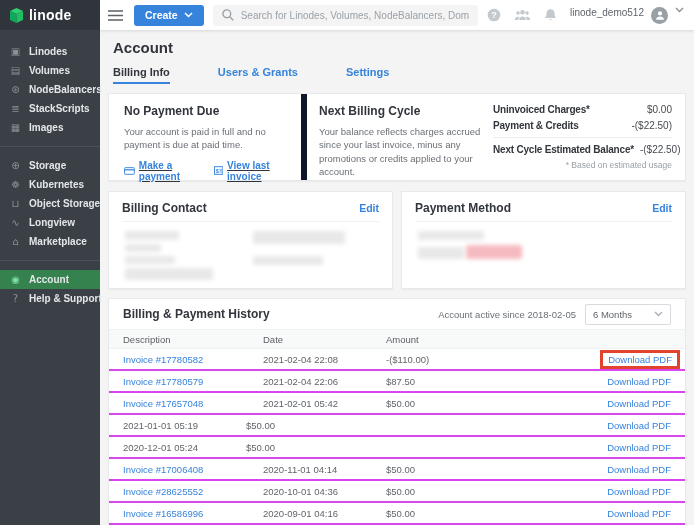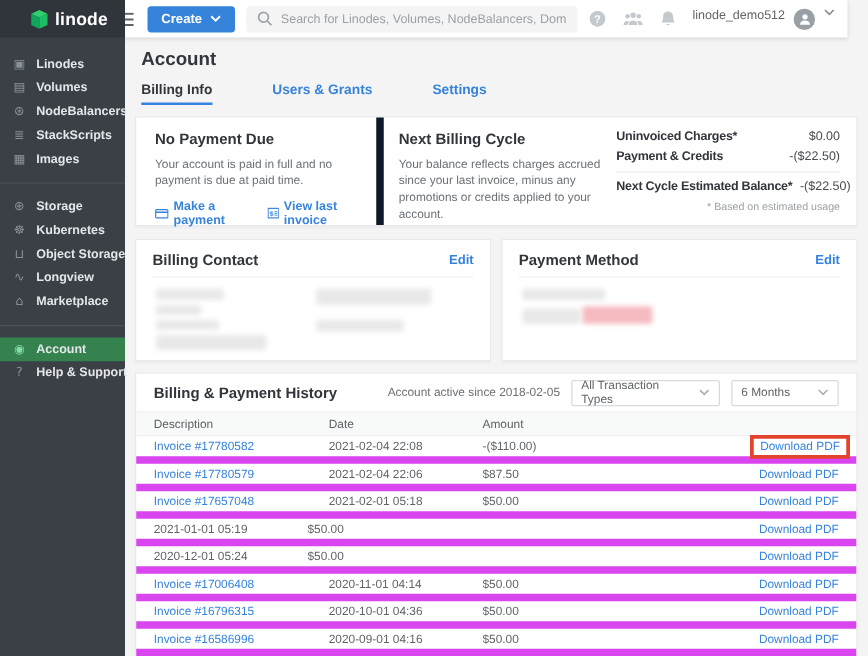--- a/index.html
+++ b/index.html
@@ -2,32 +2,32 @@
 <html><head>
 <meta charset="utf-8">
 <style>
   * { box-sizing: border-box; margin: 0; padding: 0; }
   html, body { width: 694px; height: 525px; overflow: hidden; }
   body { font-family: "Liberation Sans", "DejaVu Sans", sans-serif; background: #f4f4f4; color: #32363c; }
   .app { position: relative; width: 694px; height: 525px; }
 
   
   .sidebar { position: absolute; left: 0; top: 0; width: 100px; height: 525px; background: #3a4046; z-index: 3; }
-  .logo { height: 30px; background: #30353b; display: flex; align-items: center; padding-left: 24px; gap: 5px; cursor: pointer; }
+  .logo { height: 30px; background: #30353b; display: flex; align-items: center; padding-left: 9px; gap: 5px; cursor: pointer; }
   .logo-text { color: #fff; font-weight: bold; font-size: 14px; letter-spacing: .2px; }
   .nav { padding-top: 12px; }
   .nav-item { display: flex; align-items: center; gap: 7px; height: 19px; padding-left: 9px; cursor: pointer; }
   .nav-icon { width: 13px; flex: none; color: #8a9197; font-size: 10px; line-height: 1; text-align: center; font-family: "DejaVu Sans", sans-serif; }
   .nav-label { color: #e4e7e9; font-size: 10px; font-weight: bold; white-space: nowrap; }
   .nav-item.active { background: #35824f; }
   .nav-item.active .nav-icon { color: #7fdfa4; }
   .nav-divider { height: 1px; background: #4a5056; margin: 9px 0; }
 
   
-  .topbar { position: absolute; left: 84px; top: 0; width: 594px; height: 30px; background: #fff; box-shadow: 0 1px 3px rgba(0,0,0,.12); display: flex; align-items: center; padding: 0 10px 0 6px; gap: 9px; z-index: 2; }
+  .topbar { position: absolute; left: 100px; top: 0; width: 594px; height: 30px; background: #fff; box-shadow: 0 1px 3px rgba(0,0,0,.12); display: flex; align-items: center; padding: 0 10px 0 6px; gap: 9px; z-index: 2; }
   .hamburger { background: none; border: none; cursor: pointer; display: flex; align-items: center; padding: 2px; }
   .create-btn { background: #3683dc; color: #fff; border: none; border-radius: 3px; height: 21px; padding: 0 11px; font-size: 10.5px; font-weight: bold; display: flex; align-items: center; gap: 6px; cursor: pointer; font-family: inherit; }
   .search { flex: 0 1 332px; height: 21px; background: #f4f4f4; border-radius: 3px; display: flex; align-items: center; padding: 0 9px; gap: 7px; }
   .search input { flex: 1; border: none; background: transparent; outline: none; font-size: 10px; color: #606469; font-family: inherit; min-width: 0; }
   .search input::placeholder { color: #9aa1a7; }
   .topbar-right { margin-left: auto; display: flex; align-items: center; gap: 13px; }
   .icon-btn { background: none; border: none; cursor: pointer; display: flex; align-items: center; padding: 0; }
   .user-menu { background: none; border: none; cursor: pointer; display: flex; align-items: flex-start; gap: 7px; padding: 0; font-family: inherit; }
   .username { font-size: 10px; color: #606469; }
   .avatar { width: 17px; height: 17px; border-radius: 50%; background: #98a0a6; display: flex; align-items: center; justify-content: center; }
@@ -39,21 +39,21 @@
   .tab { font-size: 11px; font-weight: bold; color: #3683dc; padding-bottom: 4px; border-bottom: 2px solid transparent; cursor: pointer; }
   .tab.active { color: #32363c; border-bottom-color: #3683dc; }
 
   .card { background: #fff; border: 1px solid #e7e9ea; box-shadow: 0 1px 1px rgba(0,0,0,.04); }
 
   
   .summary-card { display: flex; height: 88px; margin-bottom: 10px; }
   .sum-left { width: 198px; flex: none; padding: 10px 12px 0 15px; border-right: 6px solid #0f172a; }
   .sum-title { font-size: 12px; font-weight: bold; color: #32363c; margin-bottom: 7px; }
   .sum-desc { font-size: 9.5px; color: #6b7076; line-height: 1.4; margin-bottom: 8px; }
-  .pay-links { display: flex; gap: 15px; }
+  .pay-links { display: flex; gap: 15px; text-decoration: underline; }
   .pay-link { display: flex; align-items: center; gap: 4px; color: #3683dc; font-size: 10px; font-weight: bold; text-decoration: none; cursor: pointer; }
   .sum-mid { flex: 1; padding: 10px 6px 0 12px; }
   .sum-right { width: 192px; flex: none; padding: 10px 13px 16px 0; }
   .charge-row { display: flex; justify-content: space-between; align-items: baseline; font-size: 10px; margin-bottom: 5px; gap: 6px; }
   .charge-label { font-weight: bold; color: #32363c; white-space: nowrap; letter-spacing: -.2px; }
   .charge-value { color: #474b50; white-space: nowrap; }
   .charge-divider { height: 1px; background: #ebedee; margin: 6px 0; }
   .footnote { text-align: right; font-size: 8.5px; color: #9aa0a5; margin-top: 5px; }
 
   
@@ -69,21 +69,21 @@
 
   
   .history-card { padding: 0; }
   .hist-head { display: flex; align-items: center; height: 30px; padding: 0 14px; gap: 9px; }
   .hist-title { font-size: 12px; font-weight: bold; color: #32363c; margin-right: auto; }
   .active-since { font-size: 9.5px; color: #6b7076; }
   .select { border: 1px solid #d7dbdf; border-radius: 2px; height: 21px; background: #fff; display: flex; align-items: center; justify-content: space-between; padding: 0 7px; font-size: 9.5px; color: #606469; cursor: pointer; gap: 6px; font-family: inherit; }
   .select-types { width: 119px; }
   .select-period { width: 86px; }
   .t-head { display: flex; align-items: center; height: 20px; padding: 0 14px; background: #f8f9f9; border-top: 1px solid #f0f1f2; border-bottom: 1px solid #f0f1f2; font-size: 9.5px; color: #5c6166; }
-  .t-row { display: flex; align-items: center; height: 22px; padding: 0 14px; border-bottom: 6px solid #d946ef; font-size: 9.5px; }
+  .t-row { display: flex; align-items: center; height: 22px; padding: 0 14px; border-bottom: 2px solid #d946ef; font-size: 9.5px; }
   .c-desc { width: 140px; flex: none; }
   .c-date { width: 123px; flex: none; }
   .c-amount { flex: 1; }
   .t-row .c-desc { color: #3683dc; text-decoration: none; cursor: pointer; }
   .t-row .c-date, .t-row .c-amount { color: #606469; }
   .c-pdf-wrap { flex: none; display: flex; }
   .pdf-link { color: #3683dc; text-decoration: none; cursor: pointer; font-size: 9.5px; white-space: nowrap; }
   .annotation-box { border: 3px solid #e2432d; padding: 1px 5px; margin-right: -9px; }
 </style>
 </head>
@@ -299,26 +299,20 @@
             <div class="redacted pink" style="width:56px;height:14px"></div>
           </div>
         </div>
       </section>
     </div>
 
     <section class="card history-card">
       <div class="hist-head">
         <span class="hist-title">Billing &amp; Payment History</span>
         <span class="active-since">Account active since 2018-02-05</span>
-        <div class="select select-types">
-          <span>All Transaction Types</span>
-          <svg width="9" height="6" viewBox="0 0 9 6">
-              <path d="M1 1l3.5 3.5L8 1" stroke="#aab0b5" stroke-width="1.4" fill="none"></path>
-            </svg>
-        </div>
         <div class="select select-period">
           <span>6 Months</span>
           <svg width="9" height="6" viewBox="0 0 9 6">
               <path d="M1 1l3.5 3.5L8 1" stroke="#aab0b5" stroke-width="1.4" fill="none"></path>
             </svg>
         </div>
       </div>
       <div class="t-head">
         <span class="c-desc">Description</span>
         <span class="c-date">Date</span>
@@ -338,21 +332,21 @@
     <a class="c-desc">Invoice #17780579</a>
     <span class="c-date">2021-02-04 22:06</span>
     <span class="c-amount">$87.50</span>
     <span class="c-amount"></span>
     <span class="c-pdf-wrap">
       <a class="pdf-link">Download PDF</a>
     </span>
   </div>
           <div class="t-row">
     <a class="c-desc">Invoice #17657048</a>
-    <span class="c-date">2021-02-01 05:18</span>
+    <span class="c-date">2021-02-01 05:42</span>
     <span class="c-amount">$50.00</span>
     <span class="c-amount"></span>
     <span class="c-pdf-wrap">
       <a class="pdf-link">Download PDF</a>
     </span>
   </div>
           <div class="t-row">
     <span class="c-date">2021-01-01 05:19</span>
     <span class="c-amount">$50.00</span>
     <span class="c-amount"></span>
@@ -371,21 +365,21 @@
           <div class="t-row">
     <a class="c-desc">Invoice #17006408</a>
     <span class="c-date">2020-11-01 04:14</span>
     <span class="c-amount">$50.00</span>
     <span class="c-amount"></span>
     <span class="c-pdf-wrap">
       <a class="pdf-link">Download PDF</a>
     </span>
   </div>
           <div class="t-row">
-    <a class="c-desc">Invoice #16796315</a>
+    <a class="c-desc">Invoice #28625552</a>
     <span class="c-date">2020-10-01 04:36</span>
     <span class="c-amount">$50.00</span>
     <span class="c-amount"></span>
     <span class="c-pdf-wrap">
       <a class="pdf-link">Download PDF</a>
     </span>
   </div>
           <div class="t-row">
     <a class="c-desc">Invoice #16586996</a>
     <span class="c-date">2020-09-01 04:16</span>

